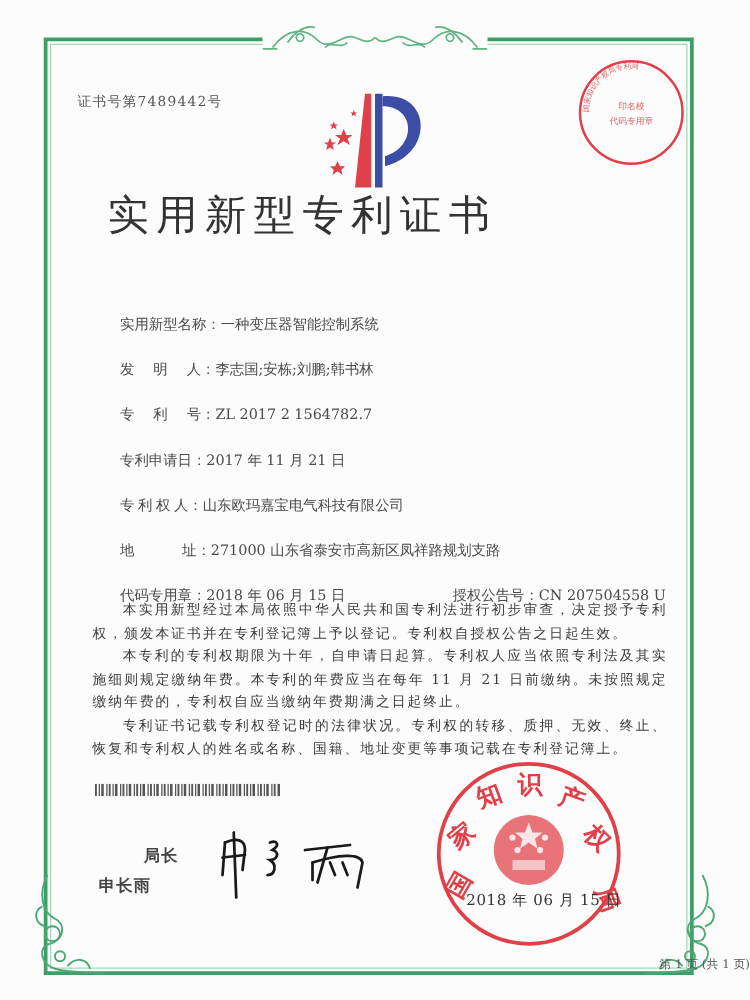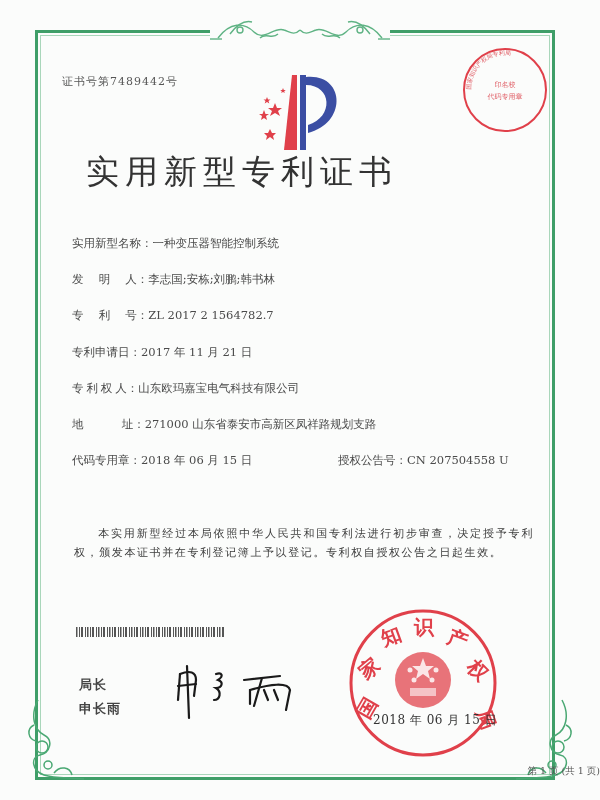--- a/index.html
+++ b/index.html
@@ -26,33 +26,33 @@
     position: absolute; left: 62px; top: 74px; font-size: 11px; color: #555; letter-spacing: 1px;
   }
   .logo { position: absolute; left: 250px; top: 65px; width: 100px; height: 90px; }
   .seal-top { position: absolute; left: 460px; top: 45px; width: 90px; height: 90px; }
   .title {
     position: absolute; left: 0; width: 484px; top: 150px; text-align: center;
     font-family: "DejaVu Sans", "Liberation Sans", sans-serif;
     font-size: 33px; letter-spacing: 6px; color: #333;
   }
   .field { position: absolute; left: 72px; font-size: 11.5px; color: #4a4a4a; white-space: nowrap; }
-  .field .lbl { display: inline-block; }
-  .field .val { display: inline-block; }
+  .field .lbl { display: inline-block; margin-left: 24px; }
+  .field .val { display: inline-block; margin-top: 16px; }
   .notice {
     position: absolute; left: 74px; width: 460px; font-size: 11px; line-height: 18.5px; color: #3d3d3d;
     text-align: justify; letter-spacing: 1.6px;
   }
   .notice p { margin: 0; text-indent: 2.2em; }
   .barcode { position: absolute; left: 76px; top: 627px; width: 150px; height: 10px; }
   .director-title, .director-name {
     position: absolute; left: 79px; font-family: "DejaVu Sans", "Liberation Sans", sans-serif;
     font-size: 13px; font-weight: bold; color: #444; letter-spacing: 1px;
   }
-  .director-title { top: 676px; }
+  .director-title { top: 676px; margin-left: 36px; }
   .director-name { top: 700px; }
   .signature { position: absolute; left: 170px; top: 660px; width: 140px; height: 60px; }
   .seal-bottom { position: absolute; left: 348px; top: 608px; width: 150px; height: 150px; }
   .seal-date {
     position: absolute; left: 373px; top: 712px; font-size: 12px; color: #333; letter-spacing: 0.5px;
   }
   .page-footer {
     position: absolute; left: 0; width: 600px; top: 765px; text-align: right; font-size: 9.5px; color: #555;
   }
 </style>
@@ -139,22 +139,24 @@
 <div class="field" style="top:417px;">
   <span class="lbl">地　　　 址：</span><span class="val">271000 山东省泰安市高新区凤祥路规划支路</span>
 </div>
 <div class="field" style="top:453px;">
   <span class="lbl">代码专用章：</span><span class="val">2018 年 06 月 15 日</span>
 </div>
 <div class="field" style="top:453px; left:338px;">
   <span class="lbl">授权公告号：</span><span class="val">CN 207504558 U</span>
 </div>
 
-<div class="notice" style="top:479px;margin-top:46px;">
+<div class="notice" style="top:479px;">
   <p>本实用新型经过本局依照中华人民共和国专利法进行初步审查，决定授予专利权，颁发本证书并在专利登记簿上予以登记。专利权自授权公告之日起生效。</p>
+  <p>本专利的专利权期限为十年，自申请日起算。专利权人应当依照专利法及其实施细则规定缴纳年费。本专利的年费应当在每年 11 月 21 日前缴纳。未按照规定缴纳年费的，专利权自应当缴纳年费期满之日起终止。</p>
+  <p>专利证书记载专利权登记时的法律状况。专利权的转移、质押、无效、终止、恢复和专利权人的姓名或名称、国籍、地址变更等事项记载在专利登记簿上。</p>
 </div>
 
 <svg class="barcode" viewBox="0 0 150 10" preserveAspectRatio="none">
   <g fill="#555">
     <rect x="0" y="0" width="1.5" height="10"></rect>
       <rect x="3" y="0" width="1" height="10"></rect>
       <rect x="5" y="0" width="2" height="10"></rect>
     <rect x="9" y="0" width="1" height="10"></rect>
       <rect x="11" y="0" width="1.5" height="10"></rect>
       <rect x="14" y="0" width="1" height="10"></rect>

